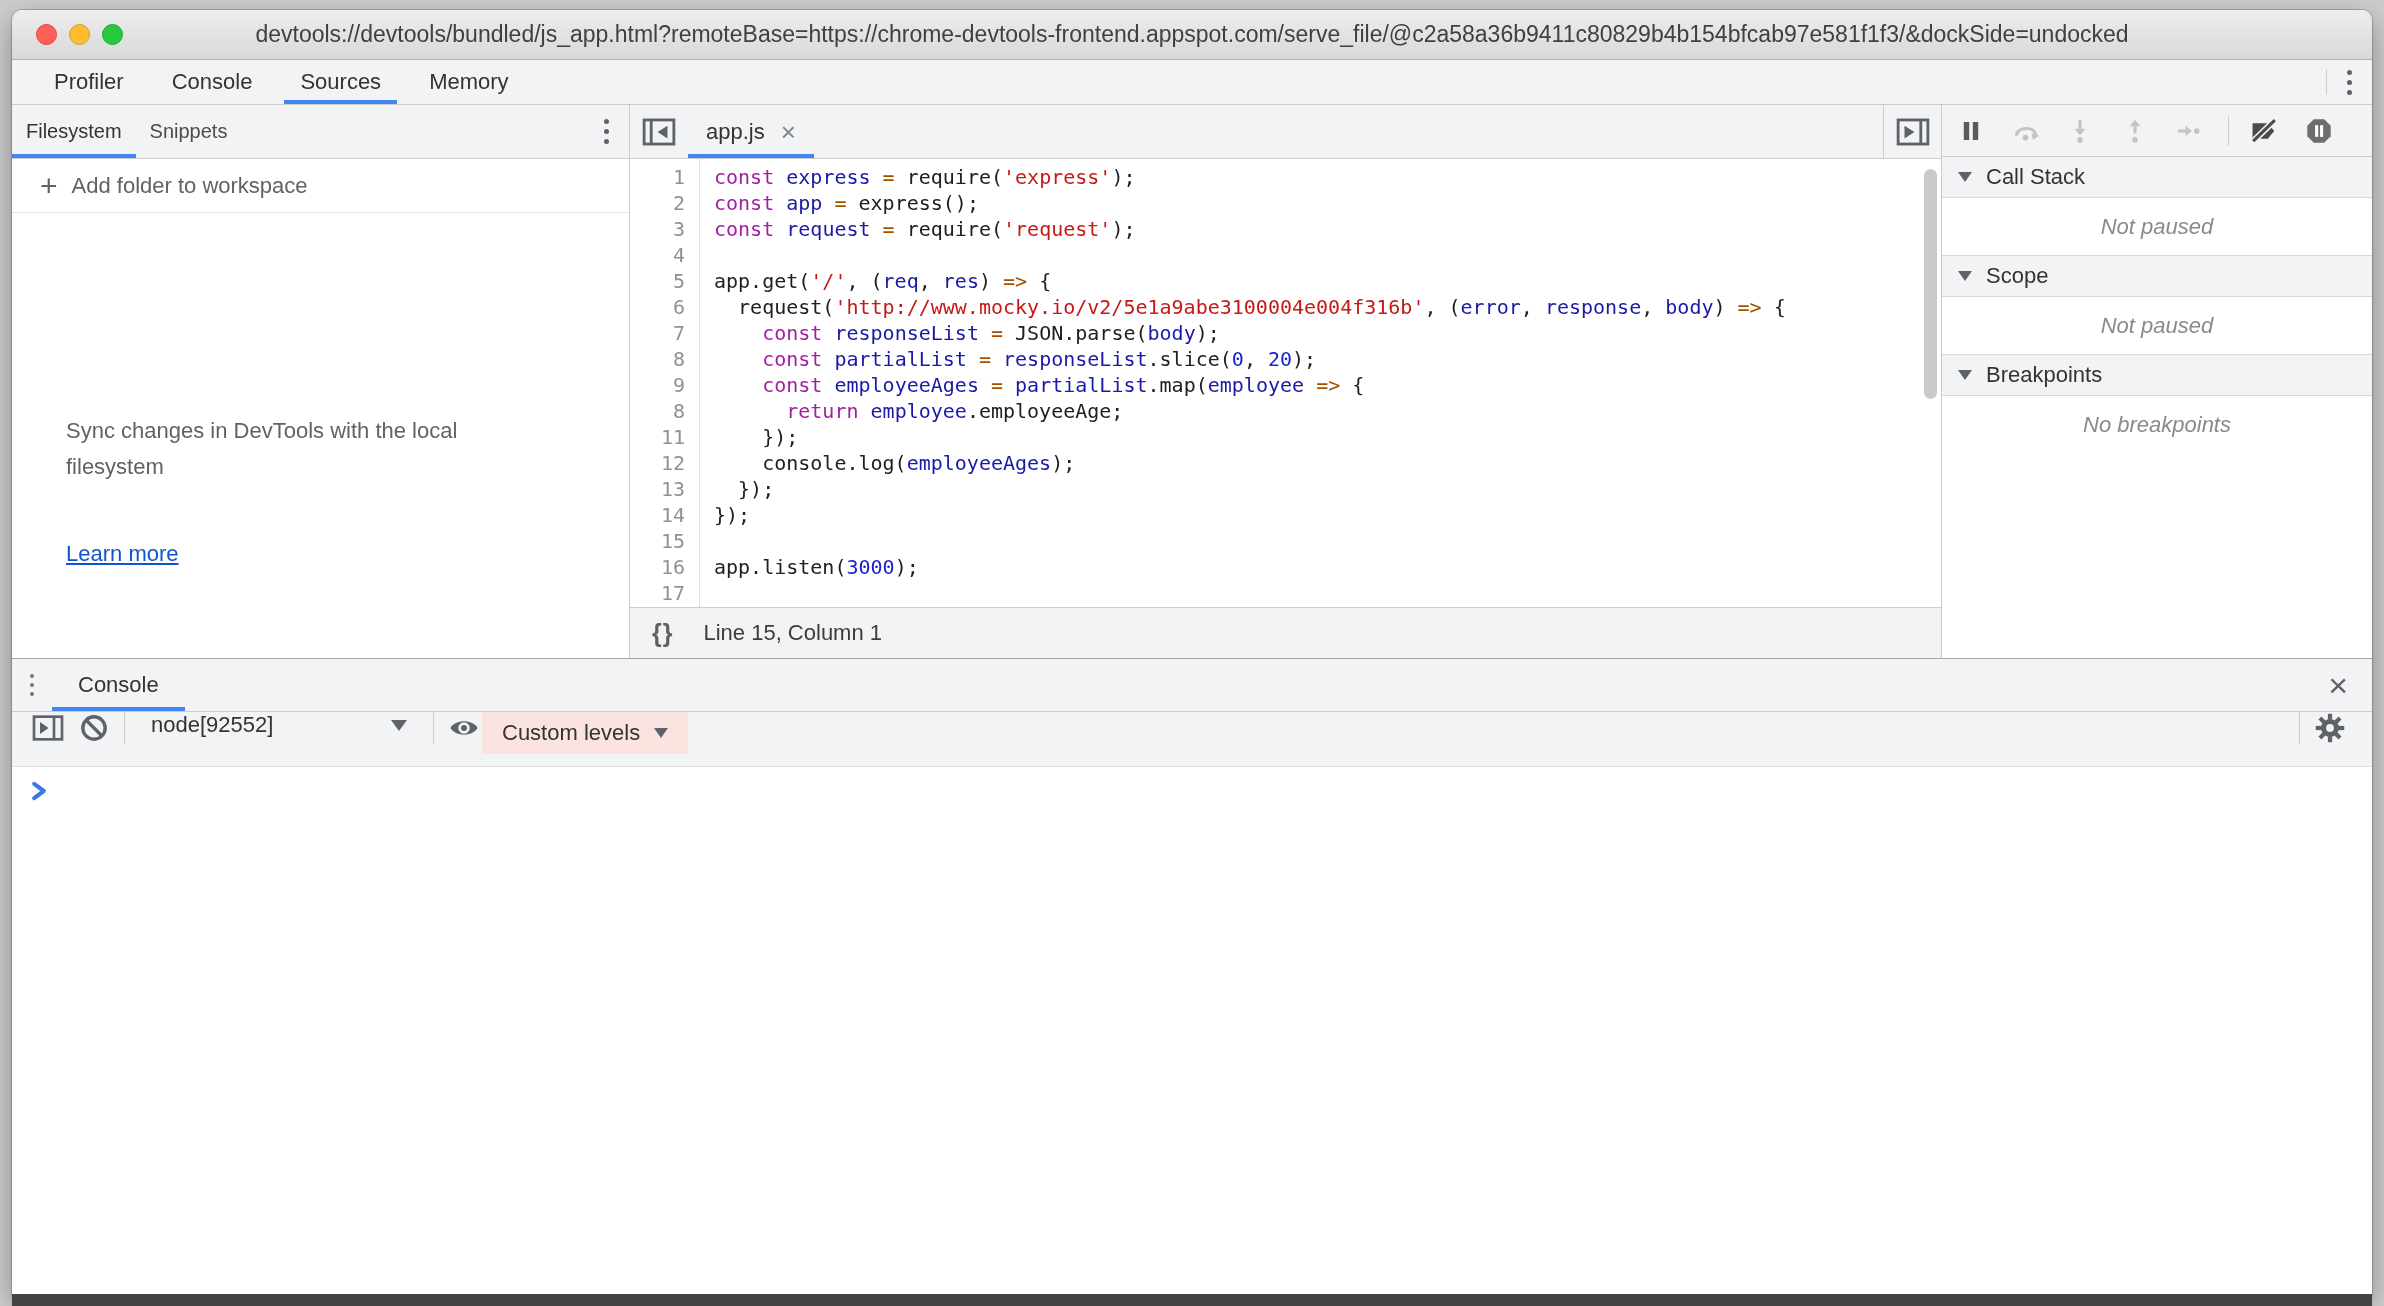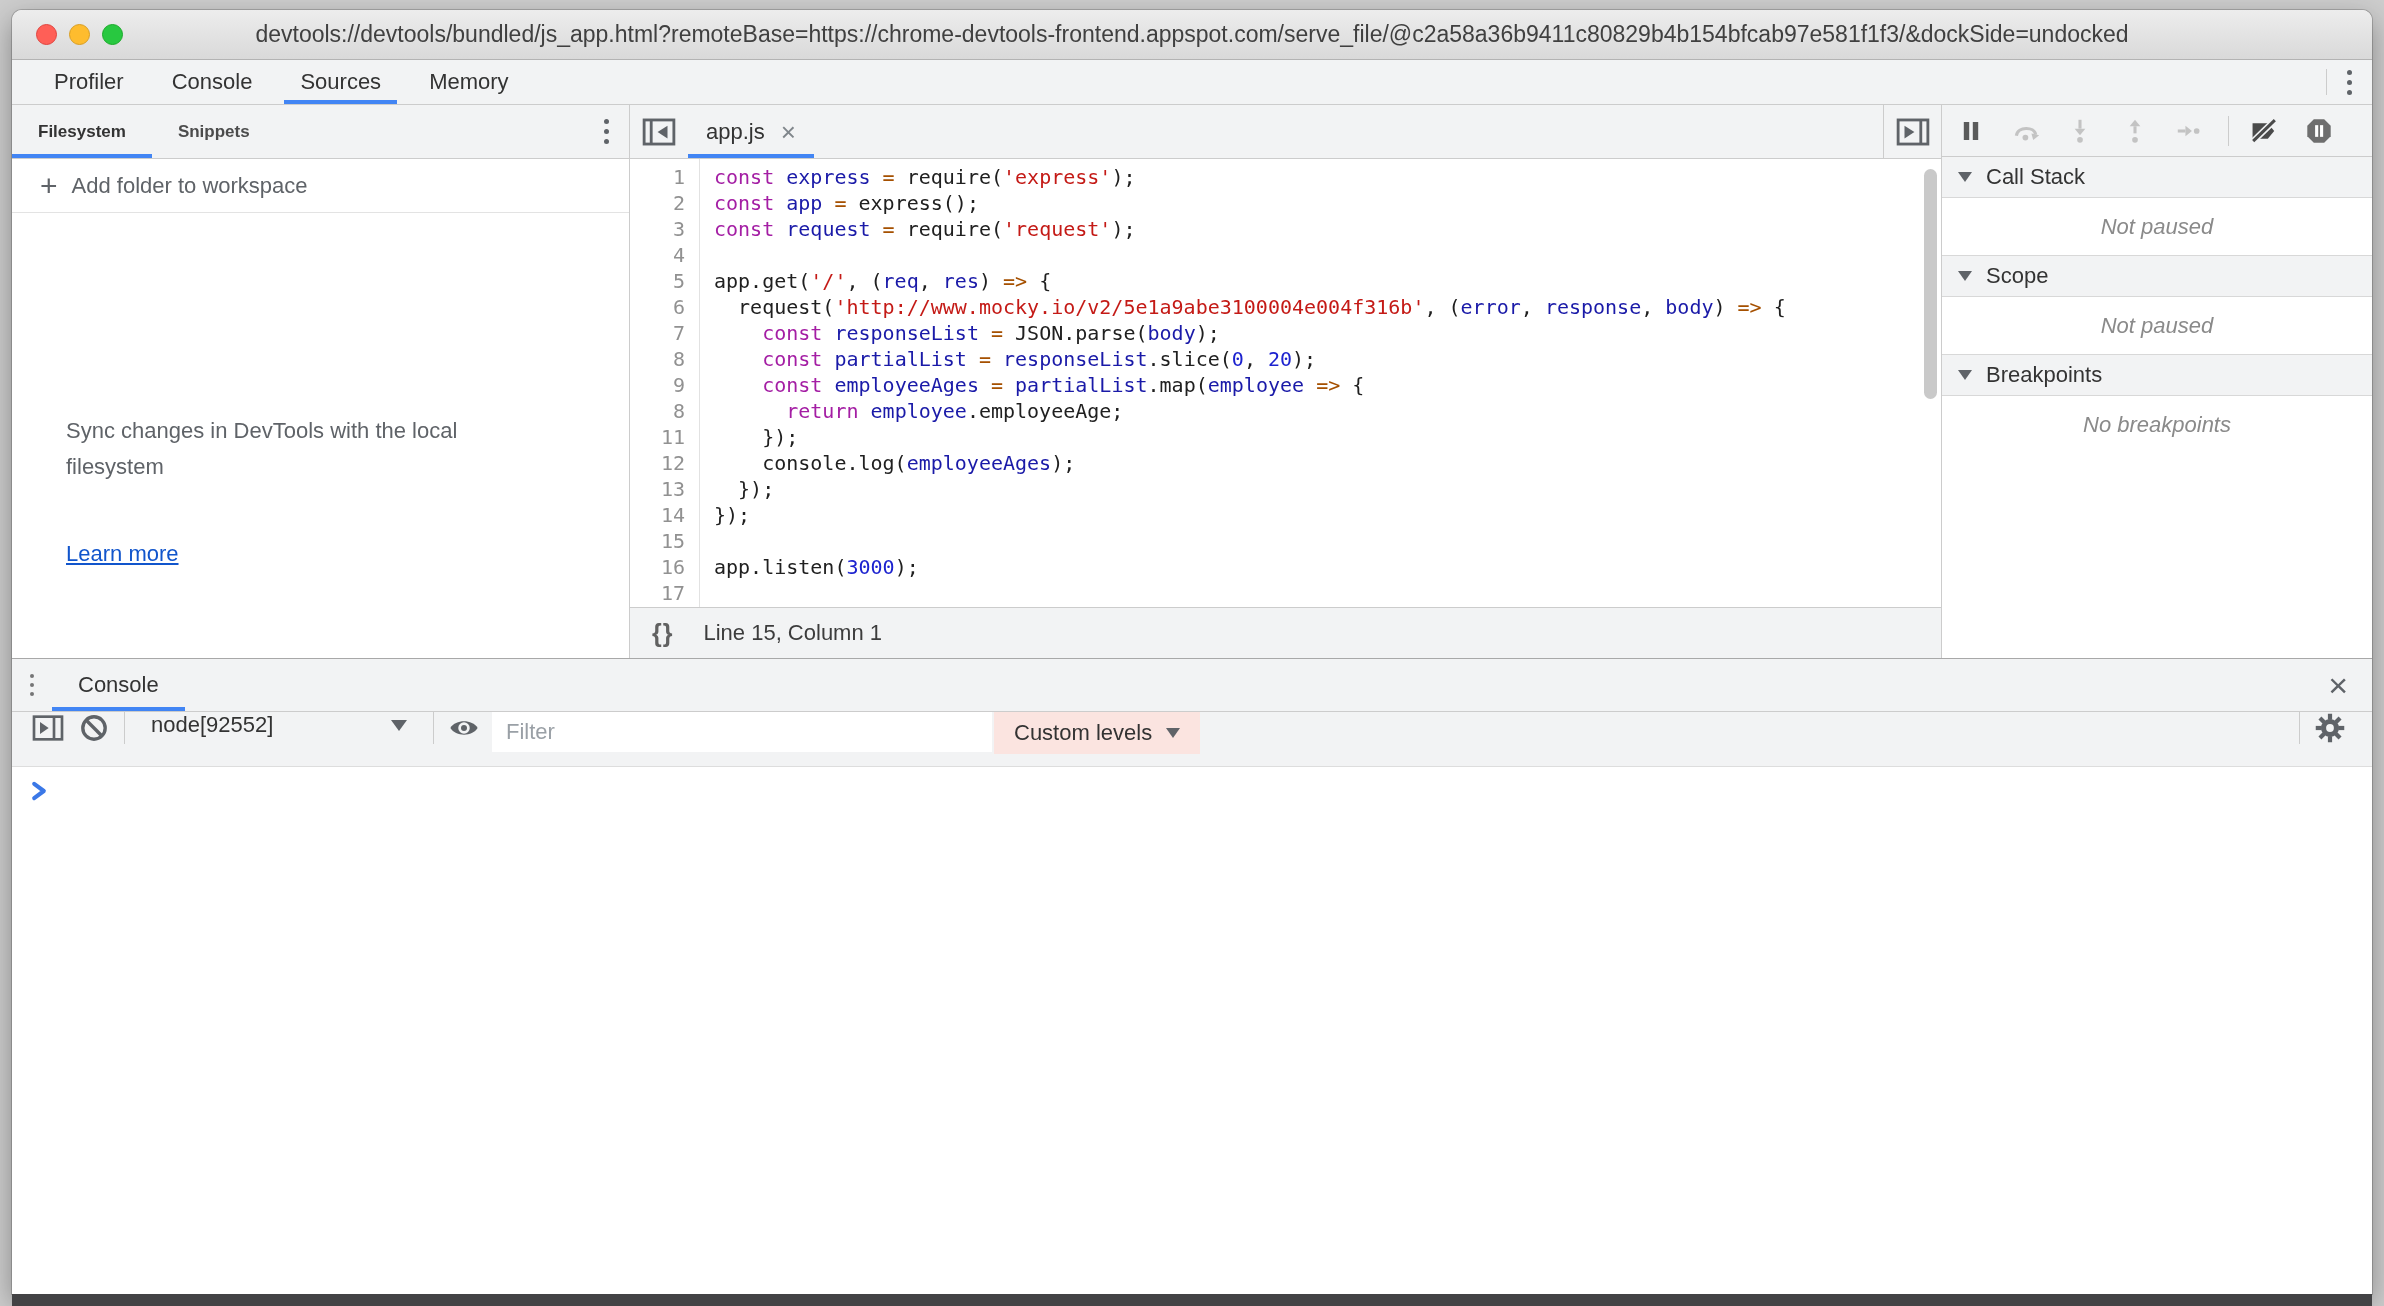--- a/index.html
+++ b/index.html
@@ -34,21 +34,21 @@
 
   .vdots { display:flex; flex-direction:column; gap:5px; padding:4px; }
   .vdots i { width:5px; height:5px; border-radius:50%; background:#5f6368; }
 
   
   .content-row { height:553px; flex:0 0 553px; display:flex; }
 
   
   .left-panel { width:618px; flex:0 0 618px; border-right:1px solid #ccc; background:#fff; display:flex; flex-direction:column; }
   .panel-tabs { height:54px; flex:0 0 54px; background:#f2f3f4; border-bottom:1px solid #ccc; display:flex; align-items:stretch; }
-  .panel-tab { padding:0 26px; display:flex; align-items:center; font-size:17px; color:#333; position:relative;font-weight:bold; }
+  .panel-tab { padding:0 14px; display:flex; align-items:center; font-size:20px; color:#333; position:relative; }
   .panel-tab.active::after { content:""; position:absolute; left:0; right:0; bottom:0; height:4px; background:#4285f4; }
   .panel-tab.dim { color:#4c4c4c; }
   .panel-tabs .vdots { margin-left:auto; margin-right:16px; align-self:center; }
   .add-folder { height:54px; flex:0 0 54px; border-bottom:1px solid #e3e3e3; display:flex; align-items:center;
                 padding-left:28px; gap:14px; color:#5f6368; font-size:22px; }
   .plus-glyph { font-size:30px; line-height:1; color:#5f6368; }
   .sync-block { margin:200px 0 0 54px; width:440px; font-size:22px; line-height:36px; color:#5f6368; }
   .learn-more { display:inline-block; margin:56px 0 0 54px; font-size:22px; color:#1155cc; text-decoration:underline; cursor:pointer; }
 
   
@@ -333,21 +333,20 @@
         <span class="dd-caret"></span>
       </div>
       <div class="ct-sep"></div>
       <div class="ct-btn">
         <svg width="30" height="24" viewBox="0 0 22 16">
           <path d="M1,8 C5,1.5 17,1.5 21,8 C17,14.5 5,14.5 1,8 Z" fill="#5f6368"></path>
           <circle cx="11" cy="8" r="4.2" fill="#f2f3f4"></circle>
           <circle cx="11" cy="8" r="2.2" fill="#5f6368"></circle>
         </svg>
       </div>
-      <input class="filter-input" type="text" placeholder="Filter" style="">
       <div class="levels-badge">
         <span>Custom levels</span>
         <span class="dd-caret"></span>
       </div>
       <div class="ct-spacer"></div>
       <div class="ct-sep"></div>
       <div class="ct-btn" style="margin-right:6px;">
         <svg width="30" height="30" viewBox="0 0 20 20">
           <g fill="#5f6368">
             <circle cx="10" cy="10" r="6"></circle>

